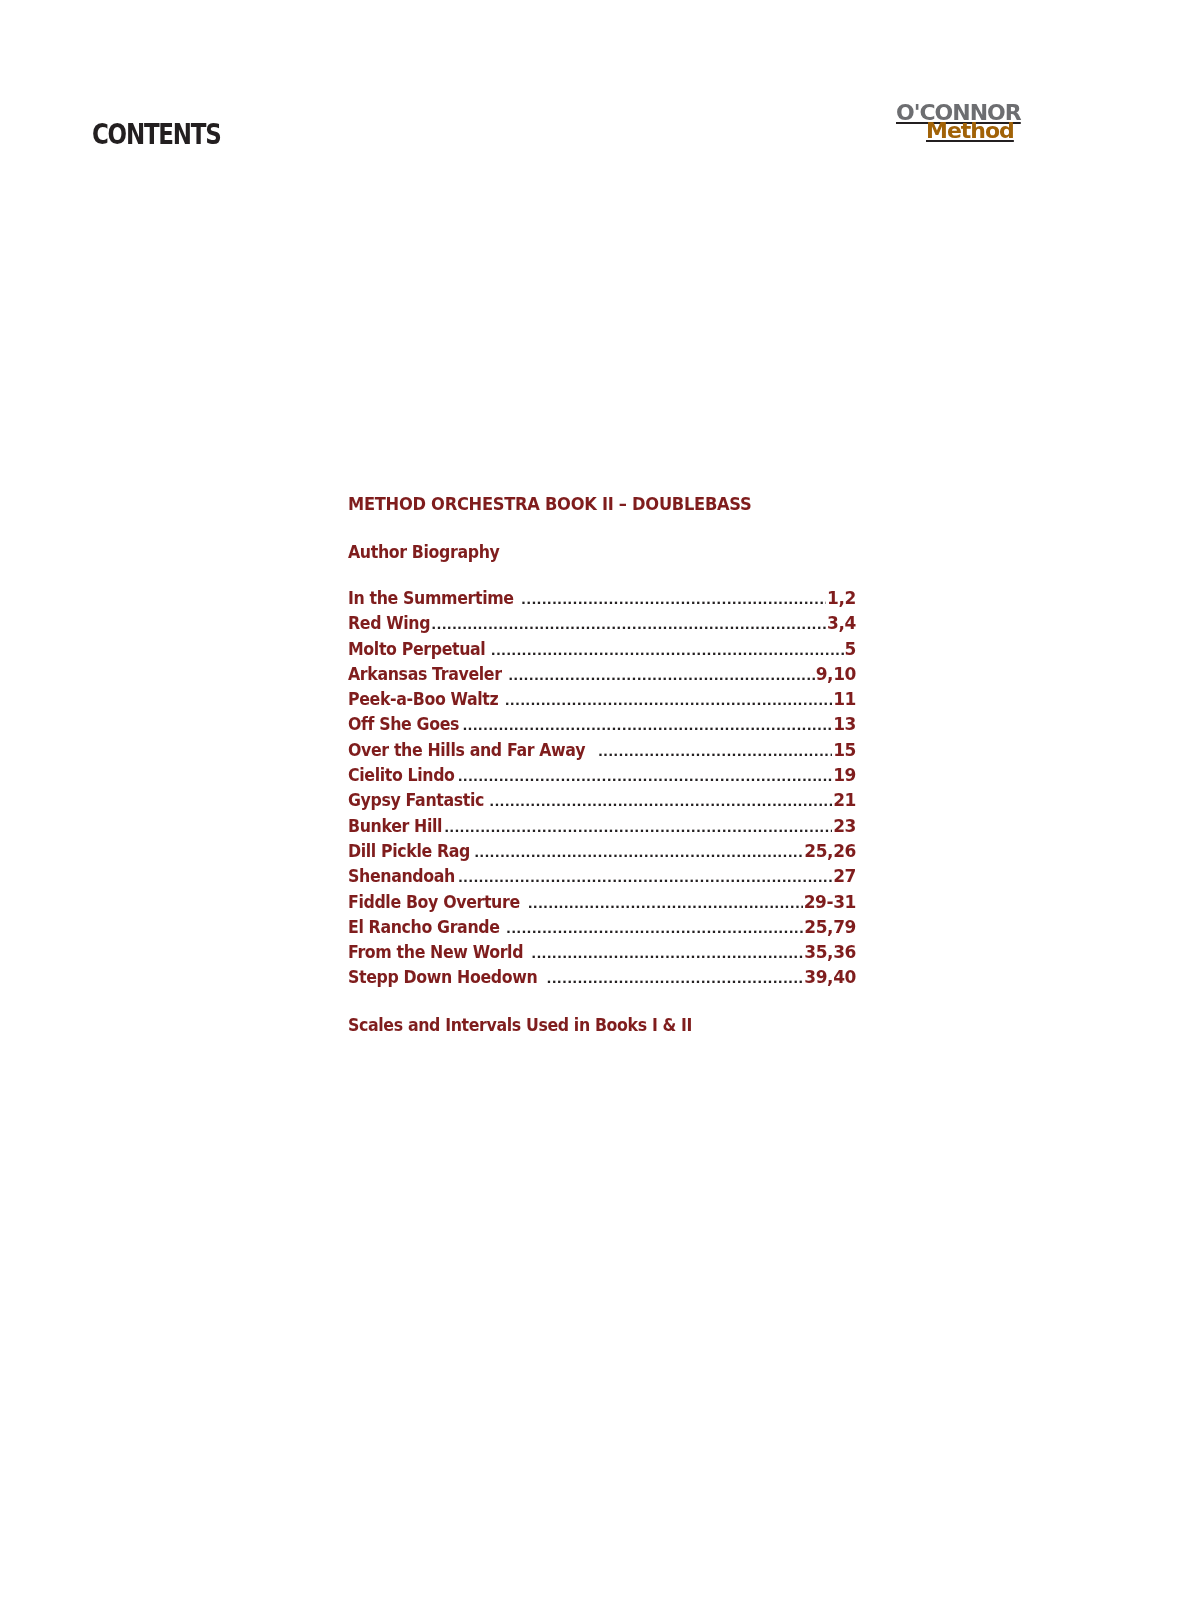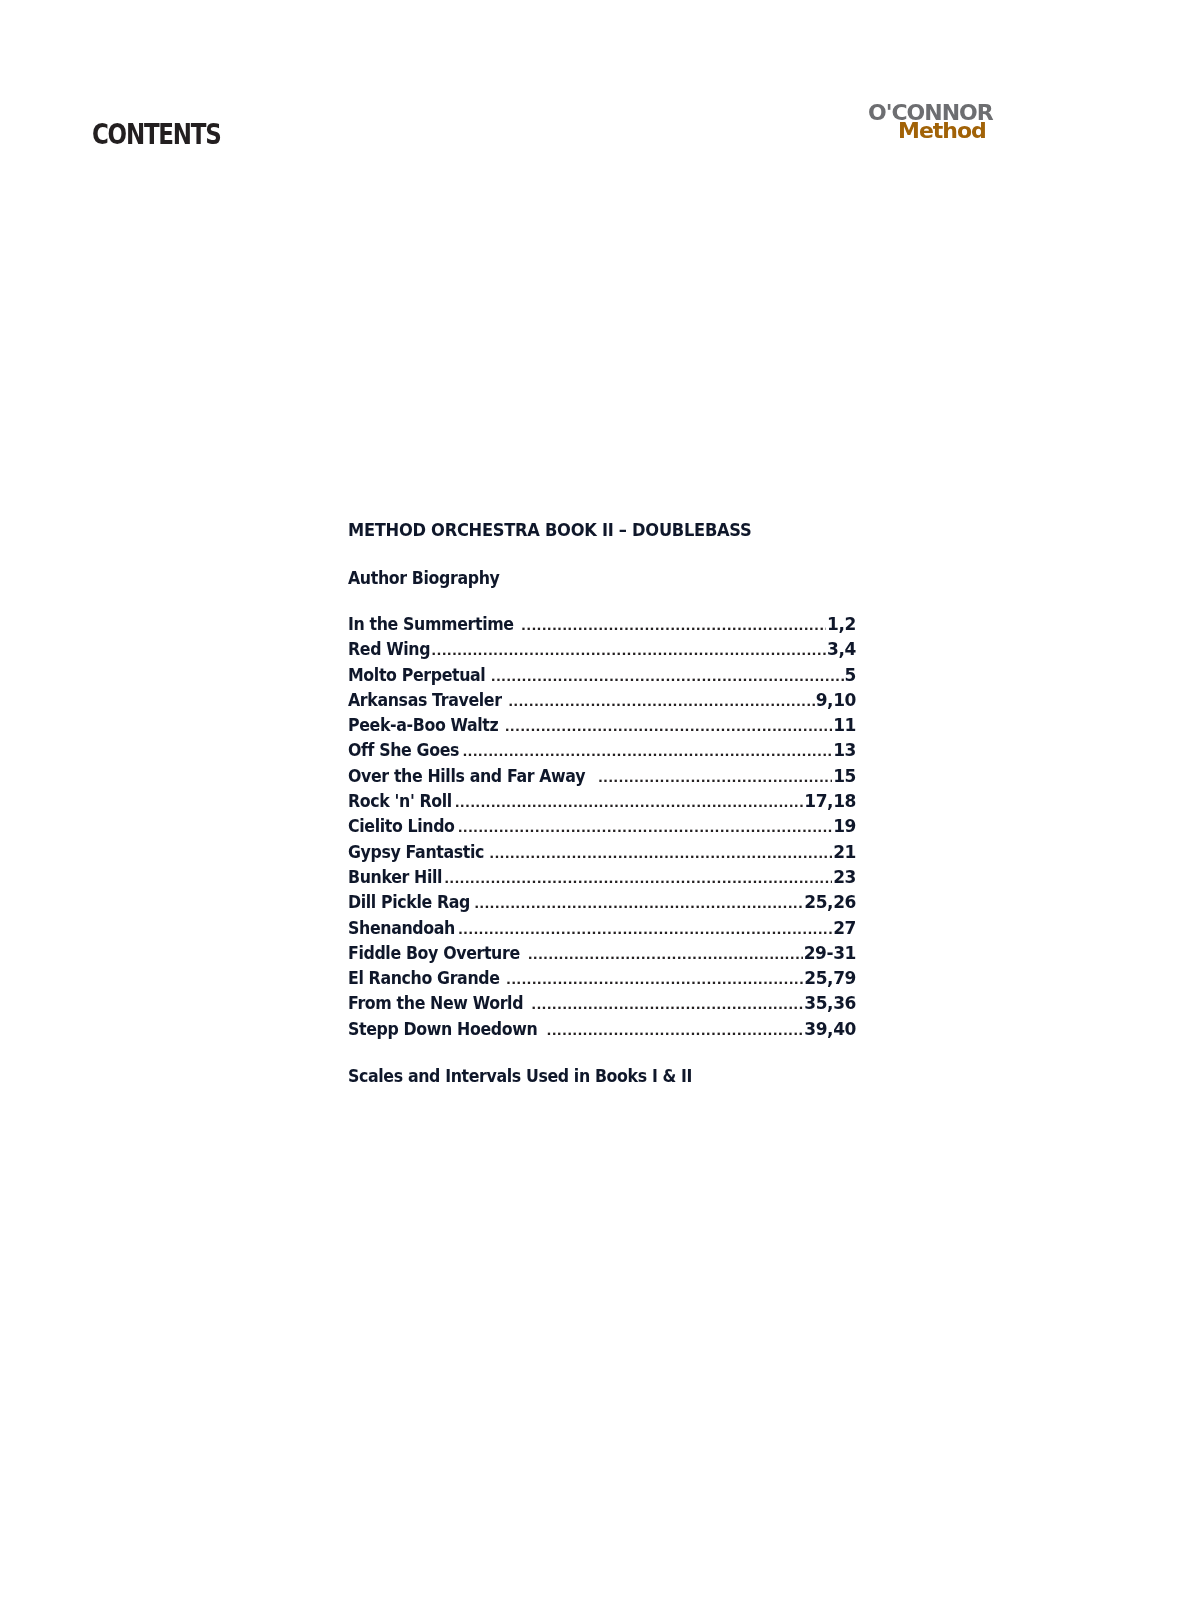--- a/index.html
+++ b/index.html
@@ -22,48 +22,49 @@
       font-weight: bold;
       font-size: 28px;
       letter-spacing: -1.5px;
       transform: scaleX(0.82);
       transform-origin: left top;
       color: #231f20;
       margin: 0;
     }
     .logo {
       position: absolute;
-      left: 868px;
+      left: 896px;
       top: 104px;
       width: 170px;
       font-family: "DejaVu Sans", sans-serif;
       font-weight: bold;
       line-height: 18px;
+      text-decoration: underline;
     }
     .logo-line1 {
       font-size: 22px;
       letter-spacing: -1px;
       color: #6d6e71;
       display: block;
     }
     .logo-line2 {
       font-size: 22px;
       letter-spacing: -1px;
       color: #a16207;
       display: block;
       padding-left: 30px;
     }
     .toc {
       position: absolute;
       left: 348px;
-      top: 520px;
+      top: 494px;
       width: 508px;
       font-family: "DejaVu Sans", sans-serif;
       font-weight: bold;
-      color: #0f172a;
+      color: #7f1d1d;
     }
     .toc-title {
       font-size: 17.5px;
       letter-spacing: -0.3px;
       margin: 0 0 28px 0;
       white-space: nowrap;
       transform: scaleX(0.93);
       transform-origin: left top;
     }
     .toc-subtitle {
@@ -162,25 +163,20 @@
         <span class="toc-label">Off She Goes</span>
         <span class="toc-dots"></span>
         <span class="toc-page">13</span>
       </li>
     <li class="toc-row">
         <span class="toc-label">Over the Hills and Far Away</span>
         <span class="toc-dots"></span>
         <span class="toc-page">15</span>
       </li>
     <li class="toc-row">
-        <span class="toc-label">Rock 'n' Roll</span>
-        <span class="toc-dots"></span>
-        <span class="toc-page">17,18</span>
-      </li>
-    <li class="toc-row">
         <span class="toc-label">Cielito Lindo</span>
         <span class="toc-dots"></span>
         <span class="toc-page">19</span>
       </li>
     <li class="toc-row">
         <span class="toc-label">Gypsy Fantastic</span>
         <span class="toc-dots"></span>
         <span class="toc-page">21</span>
       </li>
     <li class="toc-row">

